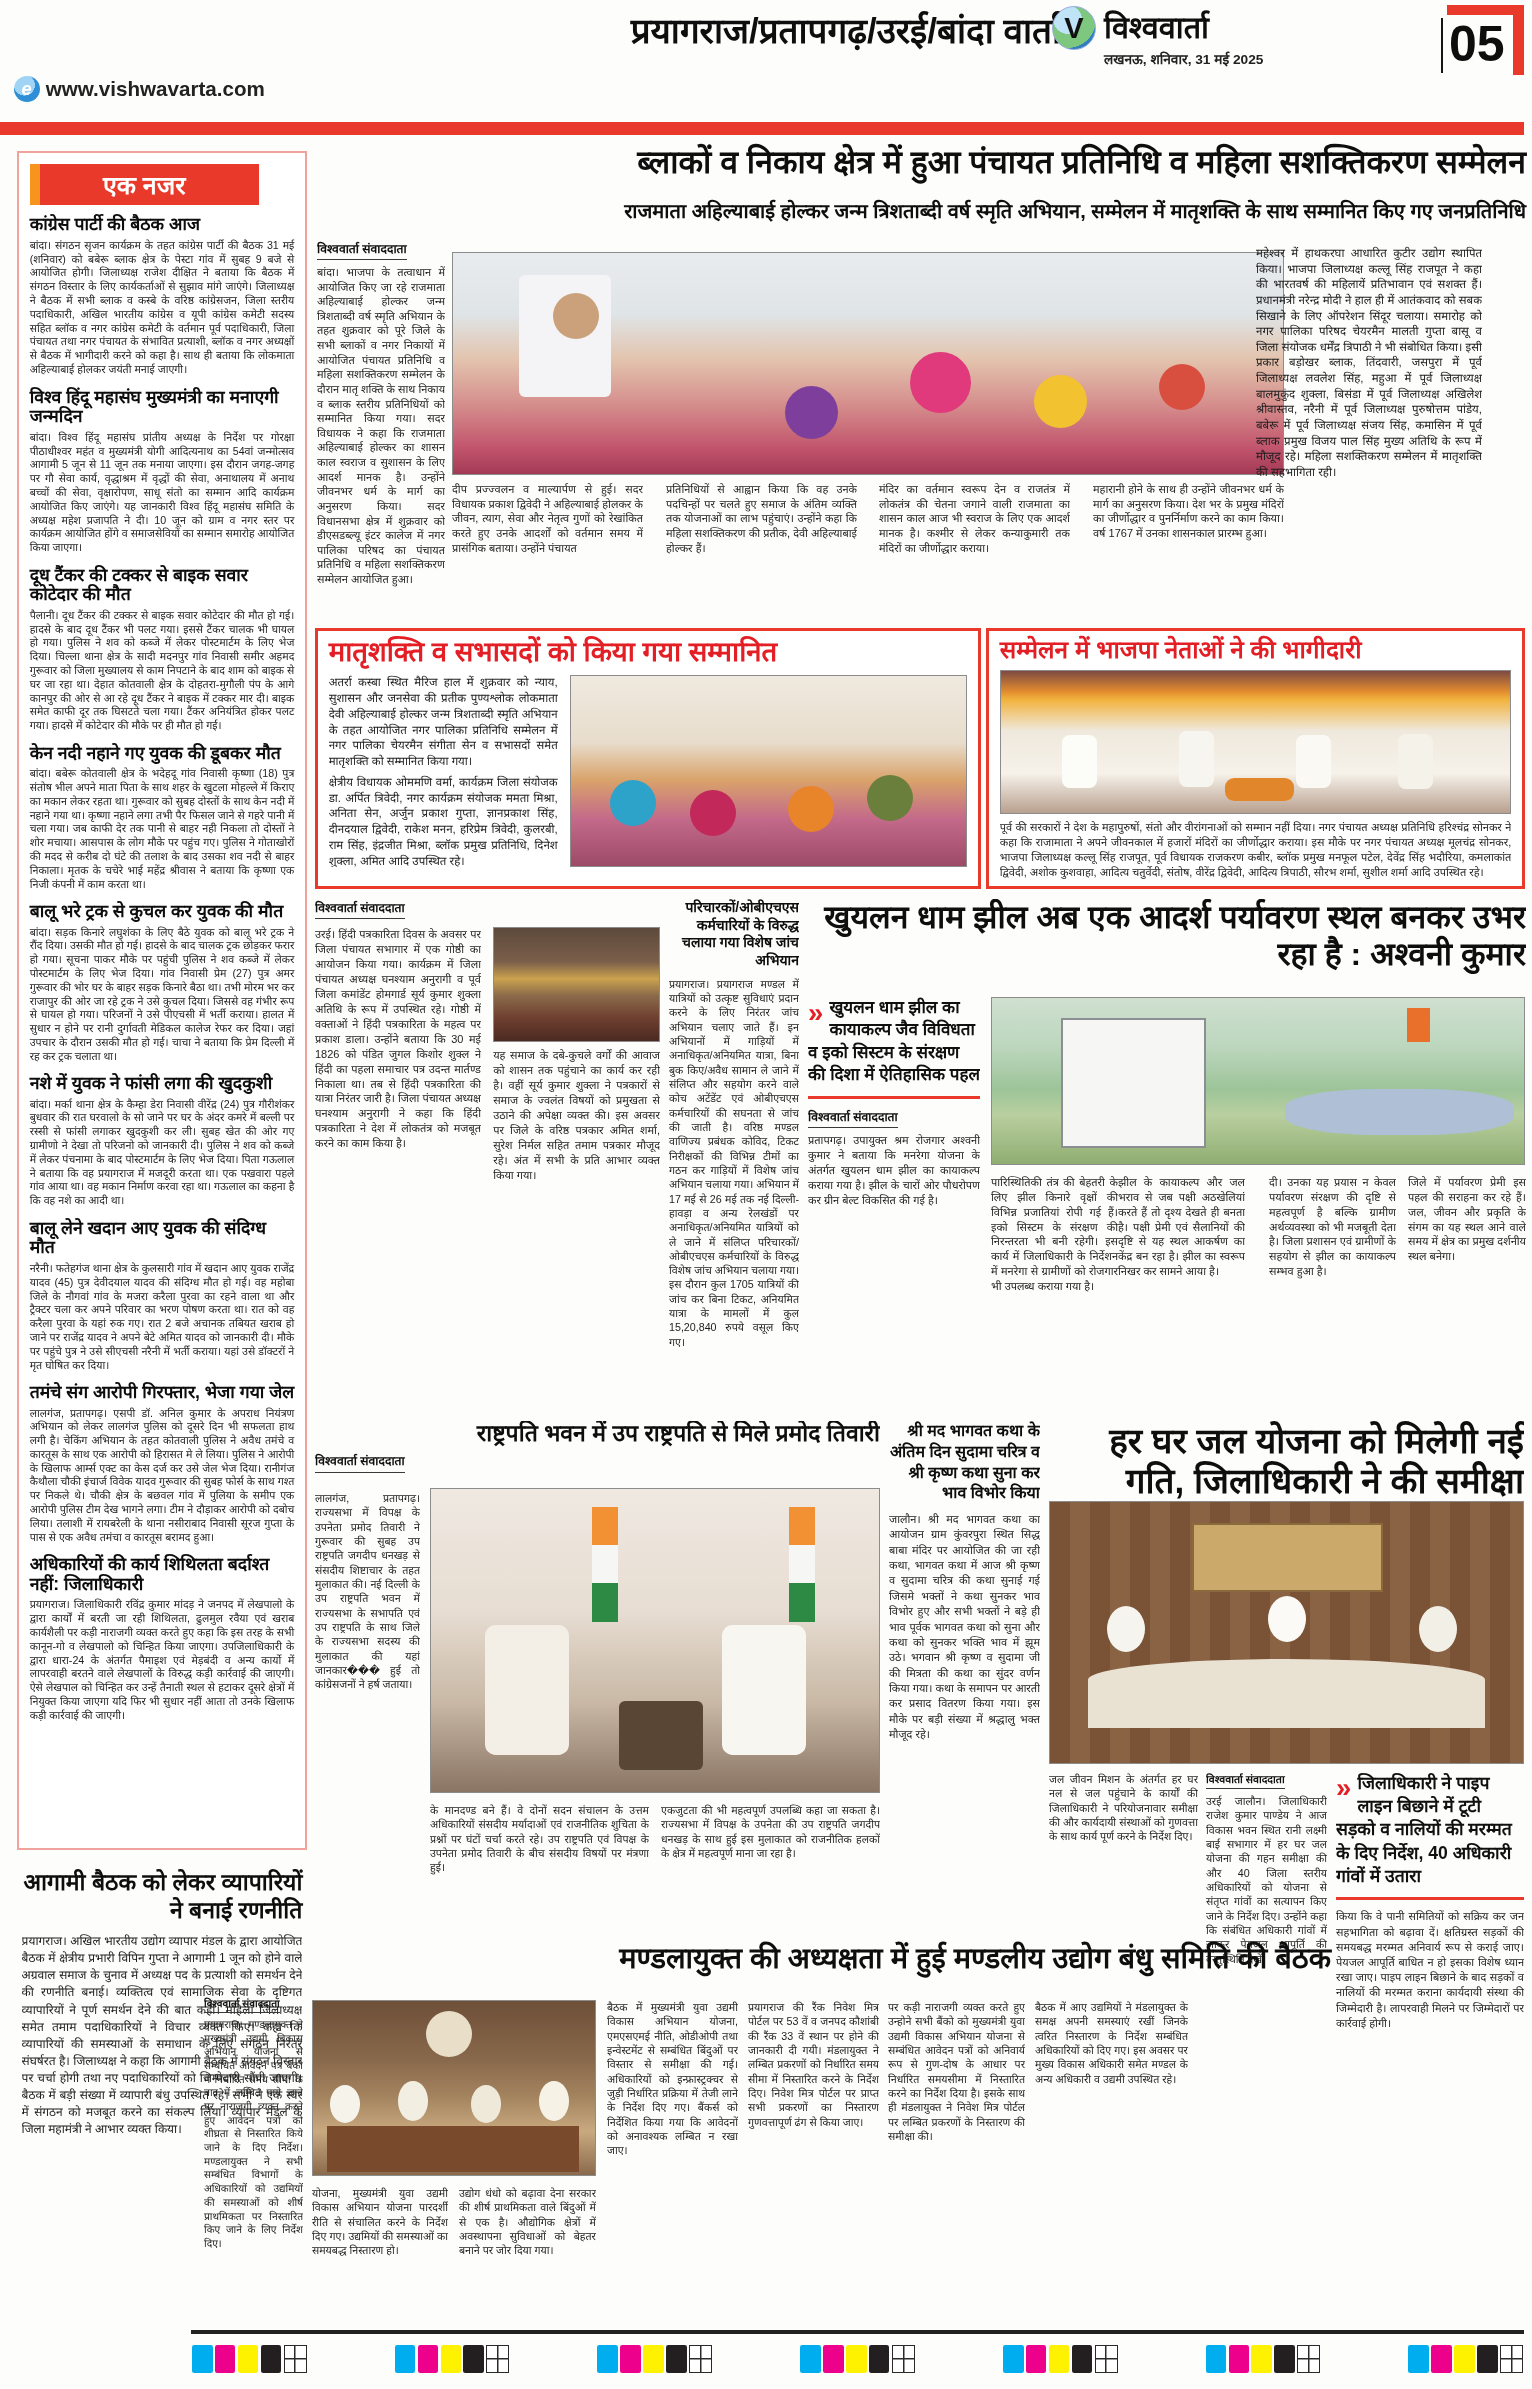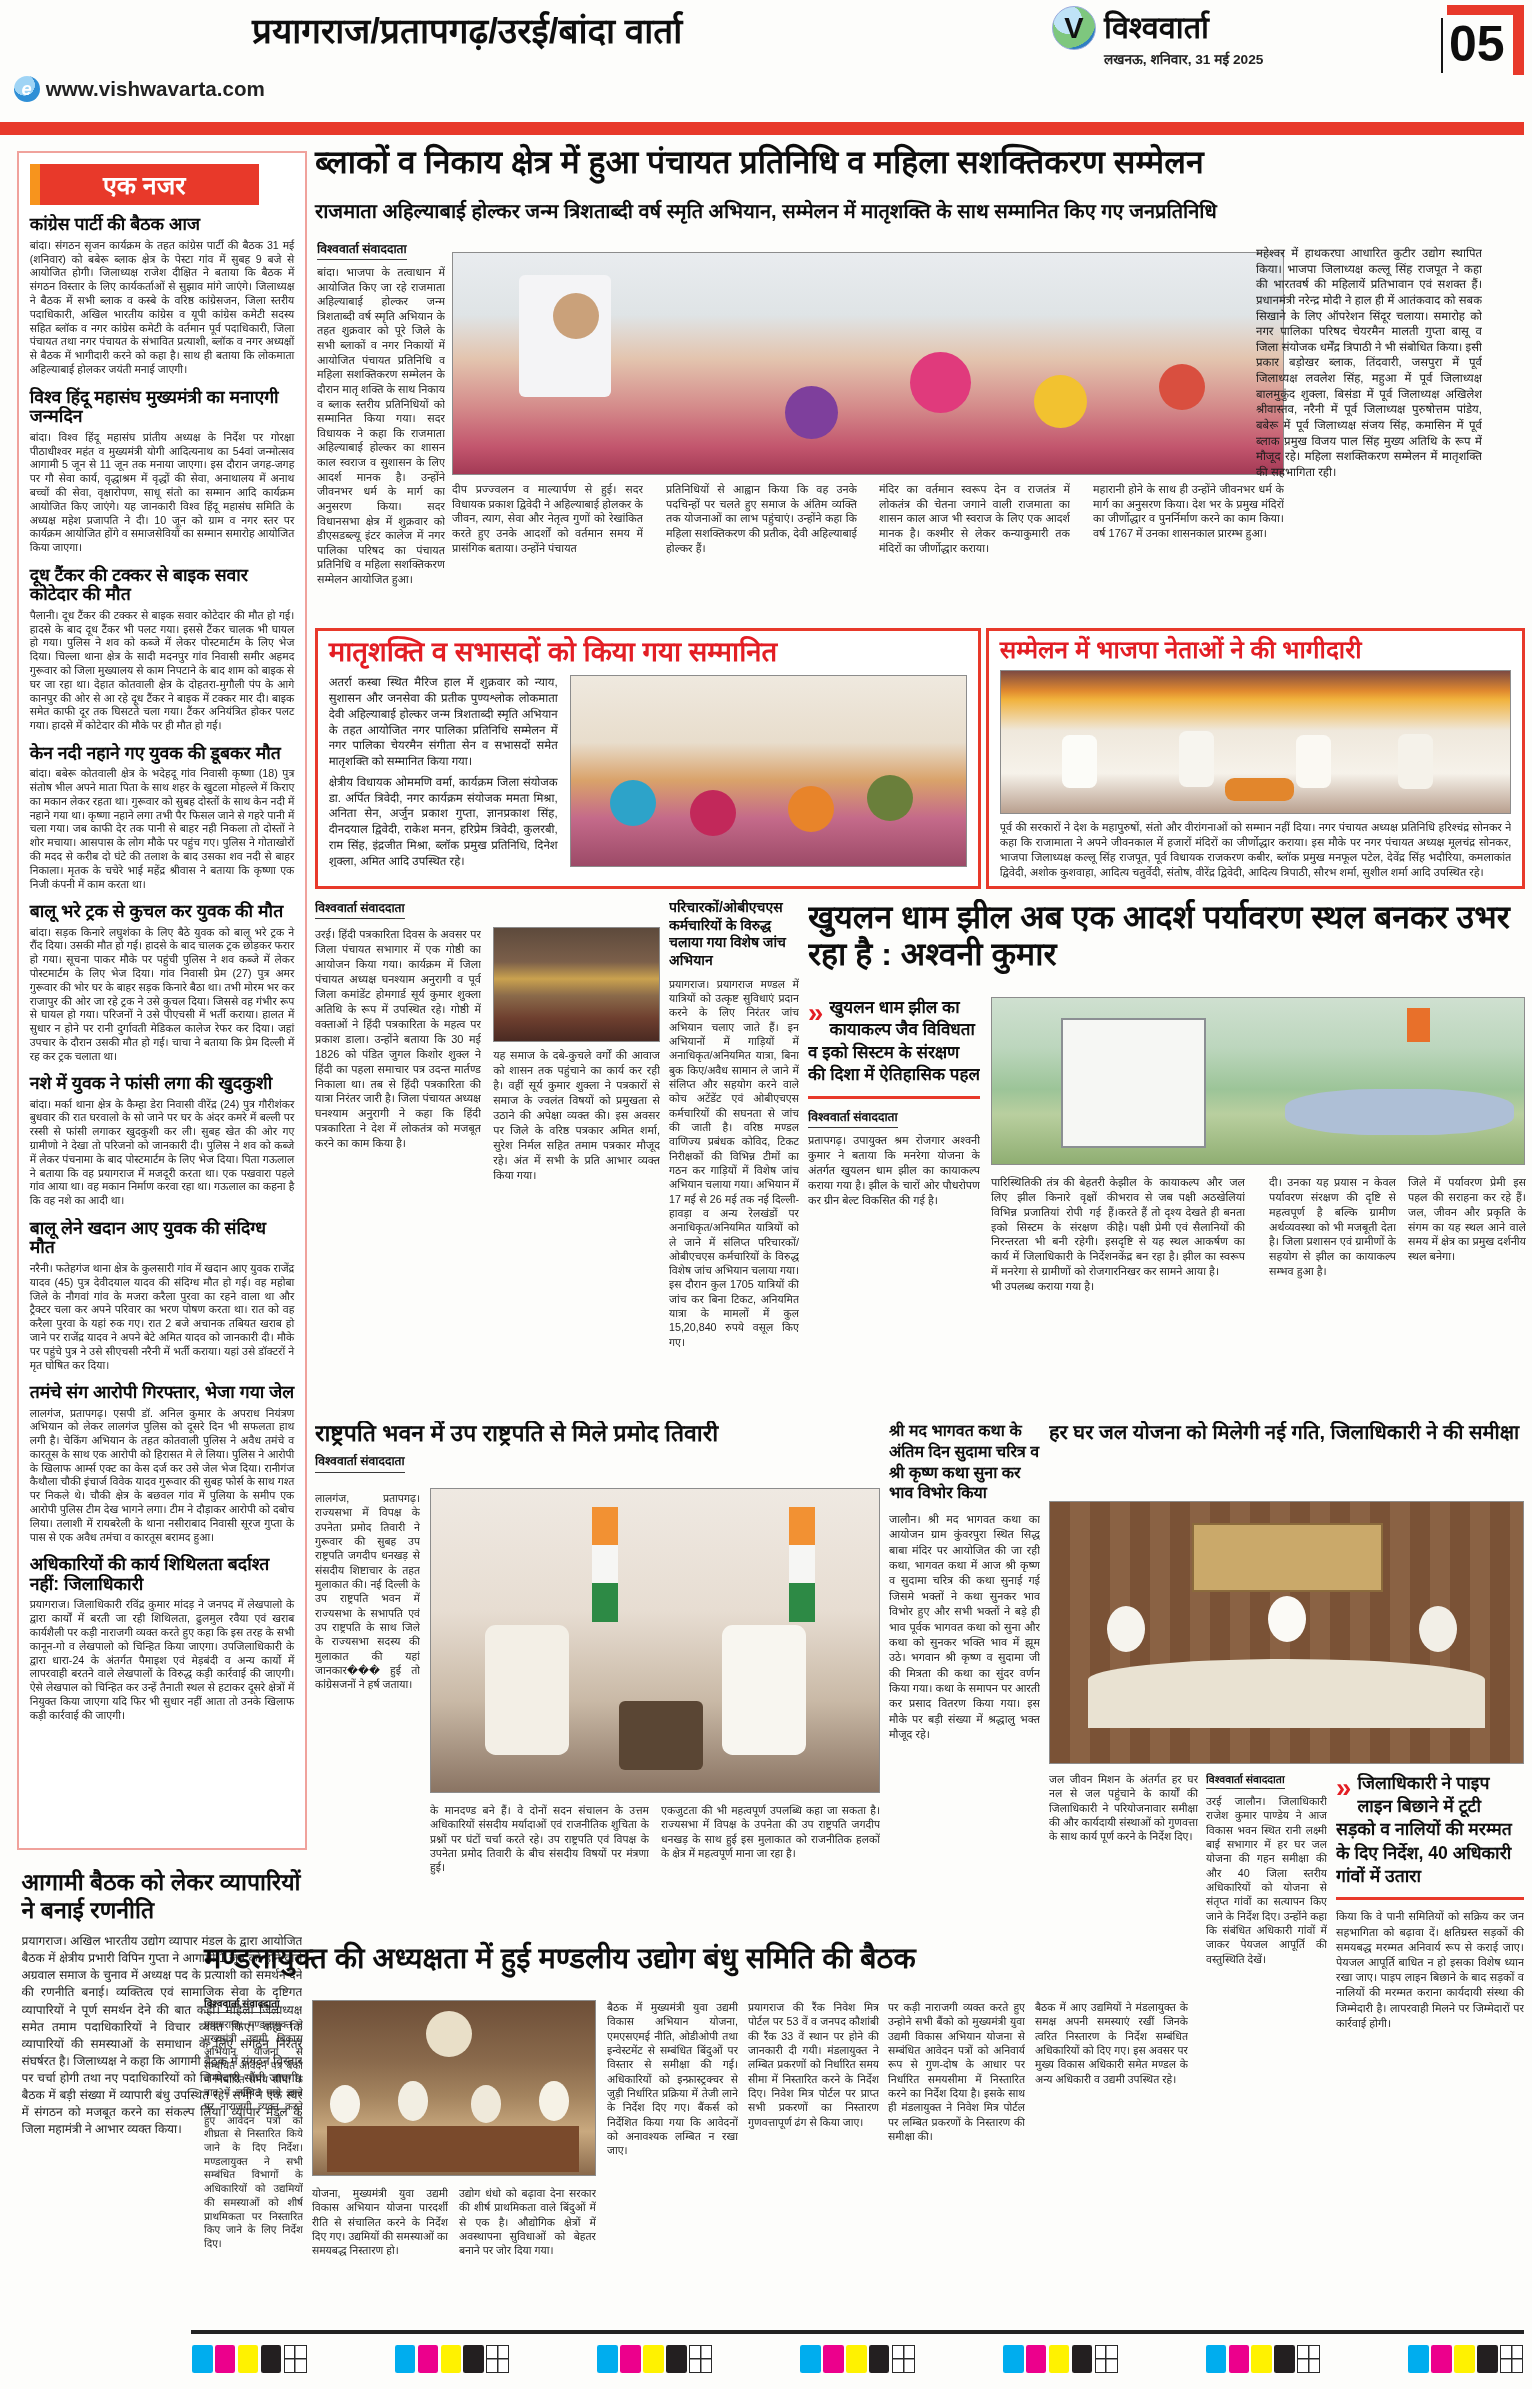--- a/index.html
+++ b/index.html
@@ -2,21 +2,21 @@
 <html style="font-size:12.2px"><head>
 <meta charset="utf-8">
 <style>
   * { margin:0; padding:0; box-sizing:border-box; }
   html,body { background:#d9d9d9; }
   body { font-family:"Liberation Sans","DejaVu Sans",sans-serif; }
   .page { position:relative; width:1533px; height:2389px; background:#fdfdfb; margin:0 auto; overflow:hidden; }
   .abs { position:absolute; }
   .jt { text-align:justify; color:#1d1d1d; overflow:hidden; }
   .hl { font-weight:bold; color:#0e0e0e; line-height:1.1; }
-  .ctr { text-align:left; }
+  .ctr { text-align:right; }
   .nw { white-space:nowrap; }
   .redtxt { color:#e31e24; }
   .byline { font-weight:bold; font-size:12.2px; color:#101010; border-bottom:1.5px solid #3a3a3a; padding-bottom:2.3px; margin-bottom:4.6px; display:inline-block; }
   .ph { position:absolute; border:0.8px solid #8c8c8c; overflow:hidden; }
   .rbox { position:absolute; border:3.1px solid #e8392a; background:#fff; padding:6.1px 10.7px; overflow:hidden; }
   .quote { font-weight:bold; font-size:17px; line-height:1.32; color:#101010; }
   .qmark { color:#e31e24; font-weight:bold; font-size:27.5px; line-height:1; float:left; margin:1.5px 6.1px 0 0; }
   .qrule { border-bottom:3.1px solid #e8392a; margin:9.2px 0; }
   .redbar { position:absolute; background:#e8392a; }
   
@@ -224,21 +224,21 @@
     <p class="abs jt" style="left:115px;top:382px;width:219px;height:136px;font-size:10.7px;line-height:1.34;">के मानदण्ड बने हैं। वे दोनों सदन संचालन के उत्तम अधिकारियों संसदीय मर्यादाओं एवं राजनीतिक शुचिता के प्रश्नों पर घंटों चर्चा करते रहे। उप राष्ट्रपति एवं विपक्ष के उपनेता प्रमोद तिवारी के बीच संसदीय विषयों पर मंत्रणा हुई।</p>
     <p class="abs jt" style="left:346px;top:382px;width:219px;height:136px;font-size:10.7px;line-height:1.34;">एकजुटता की भी महत्वपूर्ण उपलब्धि कहा जा सकता है। राज्यसभा में विपक्ष के उपनेता की उप राष्ट्रपति जगदीप धनखड़ के साथ हुई इस मुलाकात को राजनीतिक हलकों के क्षेत्र में महत्वपूर्ण माना जा रहा है।</p>
   </div>
 
   <div class="abs" style="left:889px;top:1421px;width:151px;height:518px;overflow:hidden;">
     <div class="hl ctr" style="font-size:16px;line-height:1.3;margin-bottom:7.6px;">श्री मद भागवत कथा के अंतिम दिन सुदामा चरित्र व श्री कृष्ण कथा सुना कर भाव विभोर किया</div>
     <p class="jt" style="font-size:11px;line-height:1.4;height:405px;">जालौन। श्री मद भागवत कथा का आयोजन ग्राम कुंवरपुरा स्थित सिद्ध बाबा मंदिर पर आयोजित की जा रही कथा, भागवत कथा में आज श्री कृष्ण व सुदामा चरित्र की कथा सुनाई गई जिसमे भक्तों ने कथा सुनकर भाव विभोर हुए और सभी भक्तों ने बड़े ही भाव पूर्वक भागवत कथा को सुना और कथा को सुनकर भक्ति भाव में झूम उठे। भगवान श्री कृष्ण व सुदामा जी की मित्रता की कथा का सुंदर वर्णन किया गया। कथा के समापन पर आरती कर प्रसाद वितरण किया गया। इस मौके पर बड़ी संख्या में श्रद्धालु भक्त मौजूद रहे।</p>
   </div>
 
   <div class="abs" style="left:1049px;top:1421px;width:475px;height:899px;overflow:hidden;">
-    <div class="hl ctr" style="font-size:20px;line-height:1.15;margin-bottom:9px;">हर घर जल योजना को मिलेगी नई गति, जिलाधिकारी ने की समीक्षा</div>
+    <div class="hl ctr" style="font-size:35px;line-height:1.15;margin-bottom:9px;">हर घर जल योजना को मिलेगी नई गति, जिलाधिकारी ने की समीक्षा</div>
     <div class="ph ph-jal" style="left:0;top:80px;width:475px;height:263px;">
       <i style="position:absolute;left:30%;top:8%;width:191px;height:69px;background:#caa96a;border:2.3px solid #8a6a3c;display:block;"></i>
       <i style="position:absolute;left:8%;top:60%;width:397px;height:69px;background:#e9e2d2;border-radius:50% 50% 0 0/30% 30% 0 0;display:block;"></i>
       <i style="position:absolute;left:12%;top:40%;width:38px;height:46px;background:#f6f4ee;border-radius:50%;display:block;"></i>
       <i style="position:absolute;left:46%;top:36%;width:38px;height:46px;background:#fbfaf6;border-radius:50%;display:block;"></i>
       <i style="position:absolute;left:78%;top:40%;width:38px;height:46px;background:#f2efe7;border-radius:50%;display:block;"></i>
     </div>
     <p class="abs jt" style="left:0;top:351px;width:149px;height:164px;font-size:10.7px;line-height:1.34;">जल जीवन मिशन के अंतर्गत हर घर नल से जल पहुंचाने के कार्यों की जिलाधिकारी ने परियोजनावार समीक्षा की और कार्यदायी संस्थाओं को गुणवत्ता के साथ कार्य पूर्ण करने के निर्देश दिए।</p>
     <div class="abs" style="left:157px;top:351px;width:121px;height:548px;overflow:hidden;">
       <span class="byline" style="font-size:10.7px;">विश्ववार्ता संवाददाता</span>

